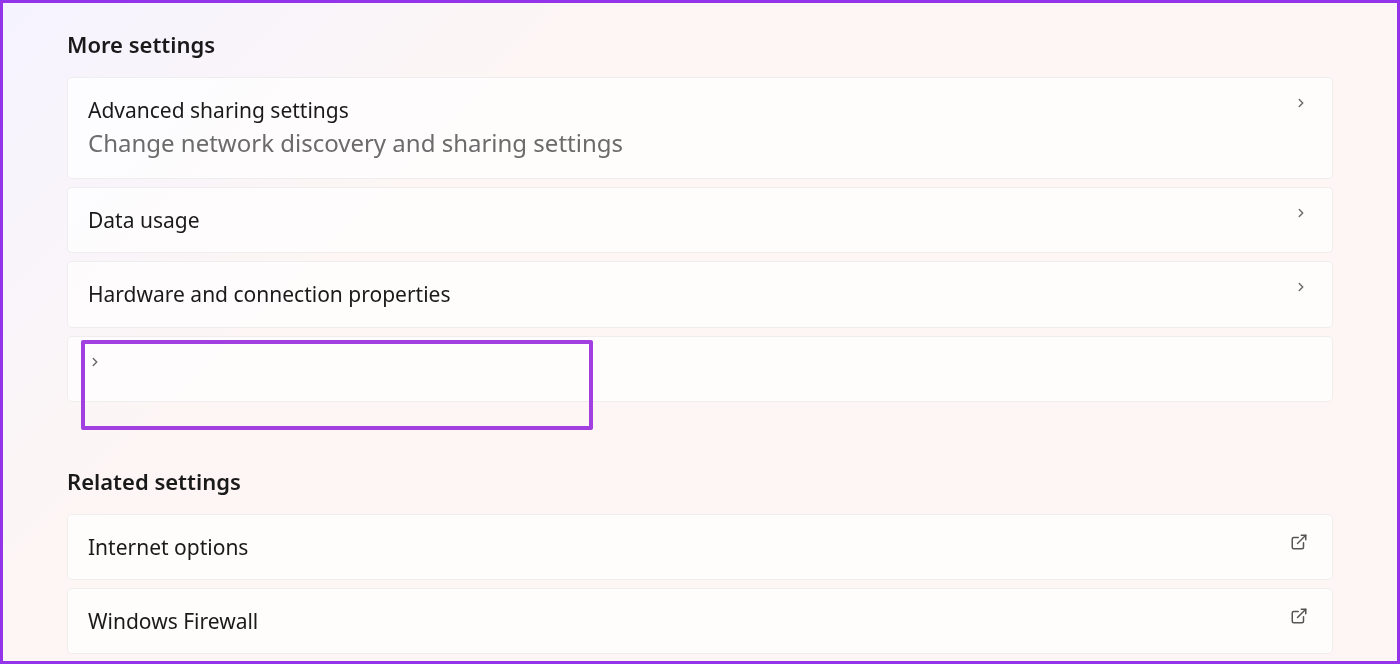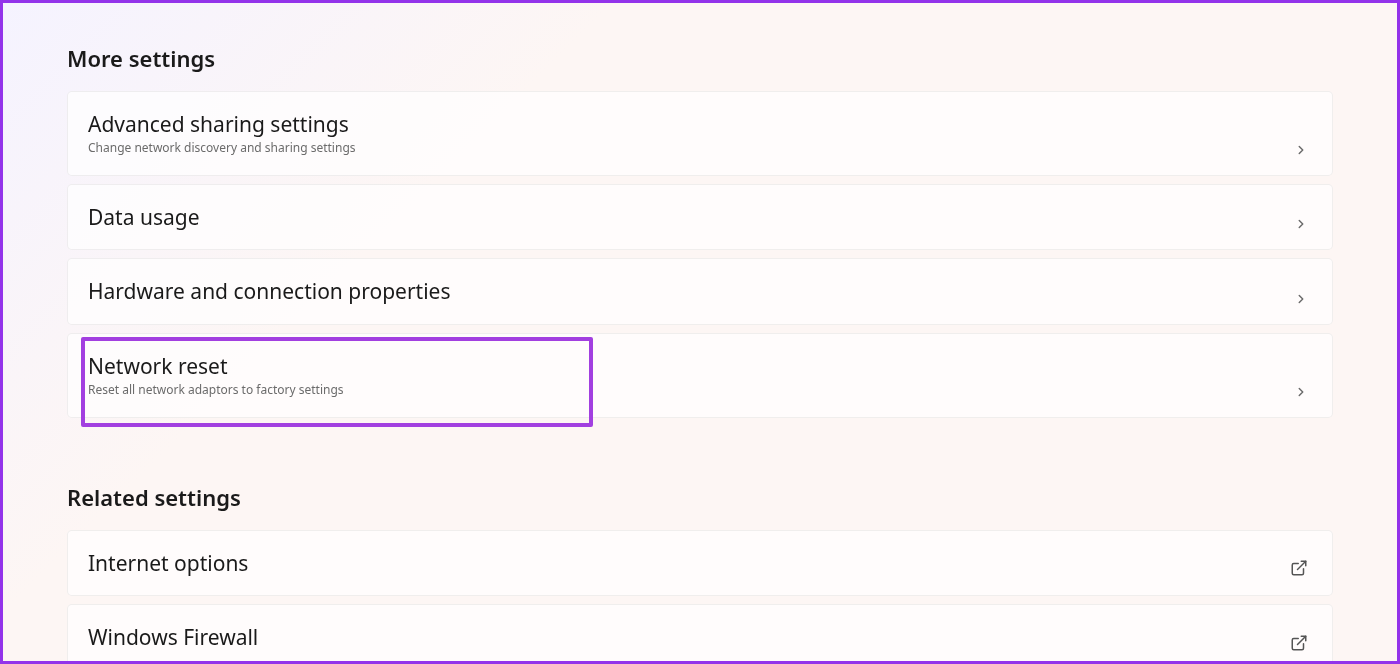--- a/index.html
+++ b/index.html
@@ -14,54 +14,54 @@
       height: 664px;
       border: 3px solid #9333ea;
       padding: 20px 64px 0 64px;
       overflow: hidden;
     }
     .section-heading {
       font-size: 22px;
       font-weight: 600;
       color: #1a1a1a;
       margin-bottom: 18px;
-      margin-top: 20px;
+      margin-top: 6px;
     }
     .section-heading.related {
       margin-top: 64px;
     }
     .settings-list {
       display: flex;
       flex-direction: column;
       gap: 8px;
     }
     .setting-card {
       background: rgba(255, 255, 255, 0.7);
       border: 1px solid rgba(0,0,0,0.06);
       border-radius: 5px;
       padding: 18px 24px 18px 20px;
       display: flex;
-      align-items: flex-end;
+      align-items: flex-start;
       justify-content: space-between;
       cursor: pointer;
       min-height: 66px;
     }
     .setting-card .text-wrap {
       display: flex;
       flex-direction: column;
       gap: 2px;
     }
     .setting-title {
       font-size: 21px;
       font-weight: 400;
       color: #1a1a1a;
       line-height: 1.35;
     }
     .setting-subtitle {
-      font-size: 12px;
+      font-size: 24px;
       color: #6b6b6b;
       font-weight: 400;
       line-height: 1.4;
     }
     .chevron {
       flex-shrink: 0;
       width: 14px;
       height: 14px;
       color: #6b6b6b;
     }
@@ -111,24 +111,20 @@
     <div class="text-wrap">
       <div class="setting-title">Hardware and connection properties</div>
     </div>
     <svg class="chevron" viewBox="0 0 24 24" fill="none" stroke="currentColor" stroke-width="2.5" stroke-linecap="round" stroke-linejoin="round">
         <polyline points="9 18 15 12 9 6"></polyline>
       </svg>
   </div>
 
   <div class="card-wrap">
     <div class="setting-card">
-      <div class="text-wrap">
-        <div class="setting-title">Network reset</div>
-        <div class="setting-subtitle">Reset all network adaptors to factory settings</div>
-      </div>
       <svg class="chevron" viewBox="0 0 24 24" fill="none" stroke="currentColor" stroke-width="2.5" stroke-linecap="round" stroke-linejoin="round">
           <polyline points="9 18 15 12 9 6"></polyline>
         </svg>
     </div>
     <div class="highlight-box" style="left:14px; top:4px; width:512px; height:90px;"></div>
   </div>
 
 </div>
 
 <h2 class="section-heading related">Related settings</h2>

